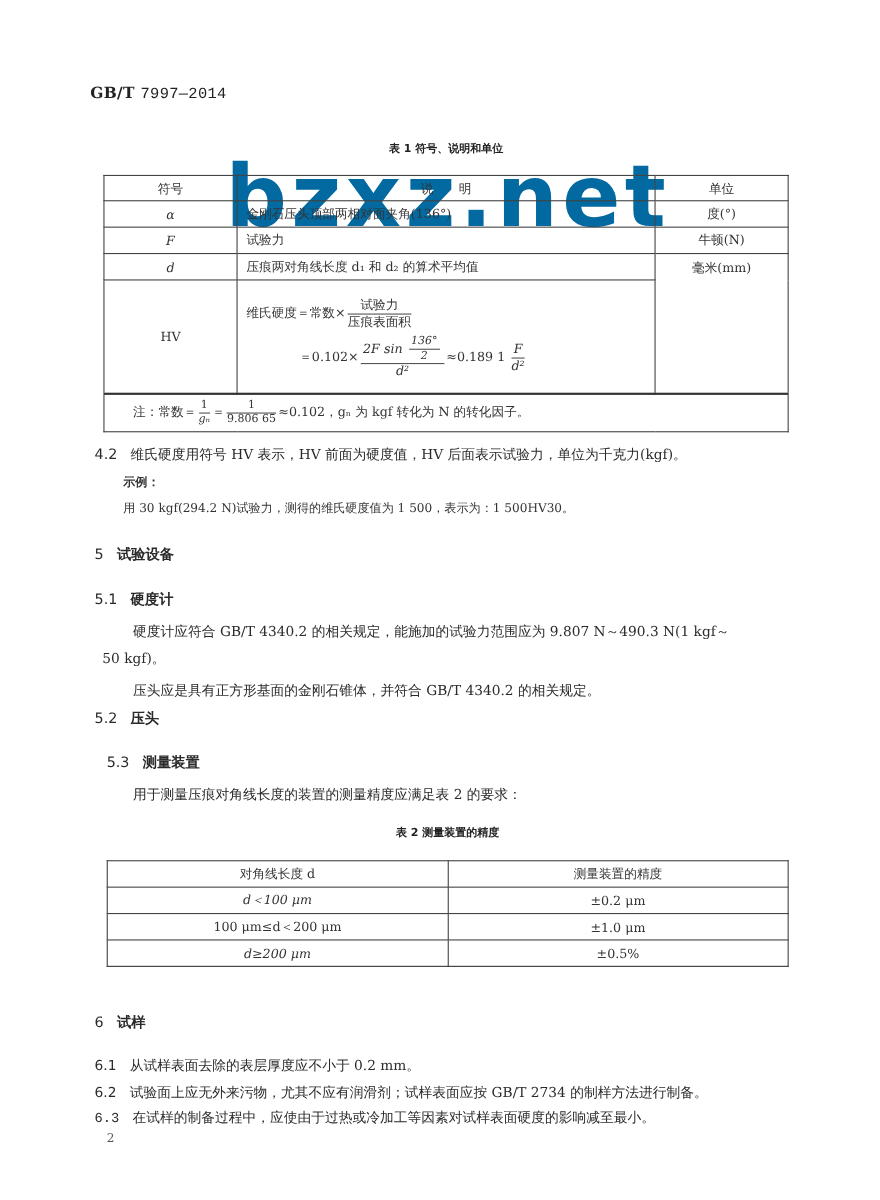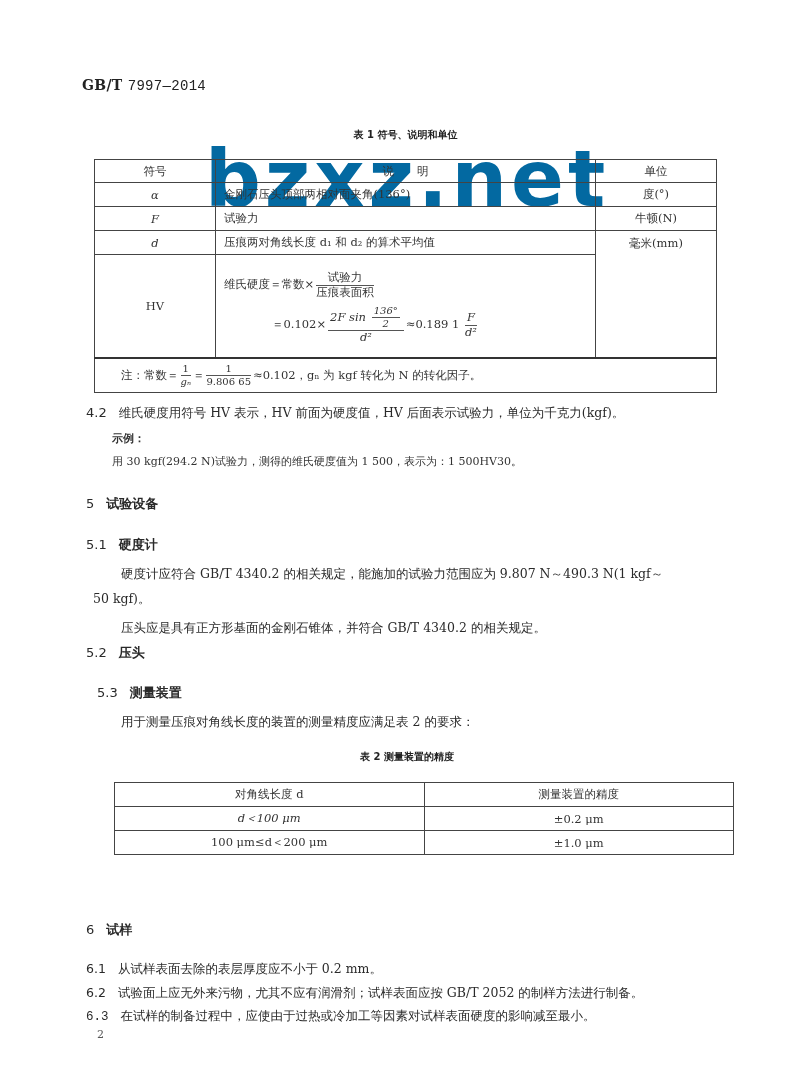--- a/index.html
+++ b/index.html
@@ -34,21 +34,21 @@
   .frac .d { display: block; line-height: 1.2; }
   .frac.small { font-size: 10px; }
   .formula1 { margin-top: 4px; }
   .formula2 { margin-top: 6px; padding-left: 48px; }
   .it { font-style: italic; }
   .body-text { font-size: 12.5px; color: #2a2a2a; }
   .sec { font-family: "DejaVu Sans", sans-serif; font-size: 13px; font-weight: bold; }
   .sec .sn { font-weight: normal; margin-right: 12px; }
   .small-text { font-size: 11px; color: #333; }
   table.t2 {
-    position: absolute; left: 114px; top: 782px; width: 620px; border-collapse: collapse;
+    position: absolute; left: 97px; top: 782px; width: 620px; border-collapse: collapse;
     font-size: 11.5px; color: #333;
   }
   table.t2 td { border-left: 1px solid #444; border-right: 1px solid #444; text-align: center; height: 23px; padding: 0; }
   table.t2 tr.h td { border-top: 1px solid #444; border-bottom: 1px solid #444; }
   table.t2 tr.r1 td { border-bottom: 1px solid #444; }
   table.t2 tr.r2 td { border-bottom: 1px solid #444; }
   table.t2 tr.r3 td { border-bottom: 1.5px solid #333; }
   .page-num { left: 97px; top: 1028px; font-size: 11px; color: #555; }
 </style>
 </head>
@@ -139,30 +139,34 @@
     <td>测量装置的精度</td>
   </tr>
   <tr class="r1">
     <td class="it">d＜100 μm</td>
     <td>±0.2 μm</td>
   </tr>
   <tr class="r2">
     <td>100 μm≤d＜200 μm</td>
     <td>±1.0 μm</td>
   </tr>
+  <tr class="r3">
+    <td class="it">d≥200 μm</td>
+    <td>±0.5%</td>
+  </tr>
 </tbody>
   </table>
 
 <div class="abs sec" style="left:86px; top:921px;">
   <span class="sn">6</span><span>试样</span>
 </div>
 
 <div class="abs body-text" style="left:86px; top:961px;">
   <span style="margin-right:12px; font-family:'DejaVu Sans',sans-serif;">6.1</span><span>从试样表面去除的表层厚度应不小于 0.2 mm。</span>
 </div>
 <div class="abs body-text" style="left:86px; top:985px;">
-  <span style="margin-right:12px; font-family:'DejaVu Sans',sans-serif;">6.2</span><span>试验面上应无外来污物，尤其不应有润滑剂；试样表面应按 GB/T 2052 的制样方法进行制备。</span>
+  <span style="margin-right:12px; font-family:'DejaVu Sans',sans-serif;">6.2</span><span>试验面上应无外来污物，尤其不应有润滑剂；试样表面应按 GB/T 2734 的制样方法进行制备。</span>
 </div>
 <div class="abs body-text" style="left:86px; top:1008px;">
   <span style="margin-right:12px; font-family:Liberation Mono, monospace;">6.3</span><span>在试样的制备过程中，应使由于过热或冷加工等因素对试样表面硬度的影响减至最小。</span>
 </div>
 
 <div class="abs page-num">2</div>
 
 </body></html>

